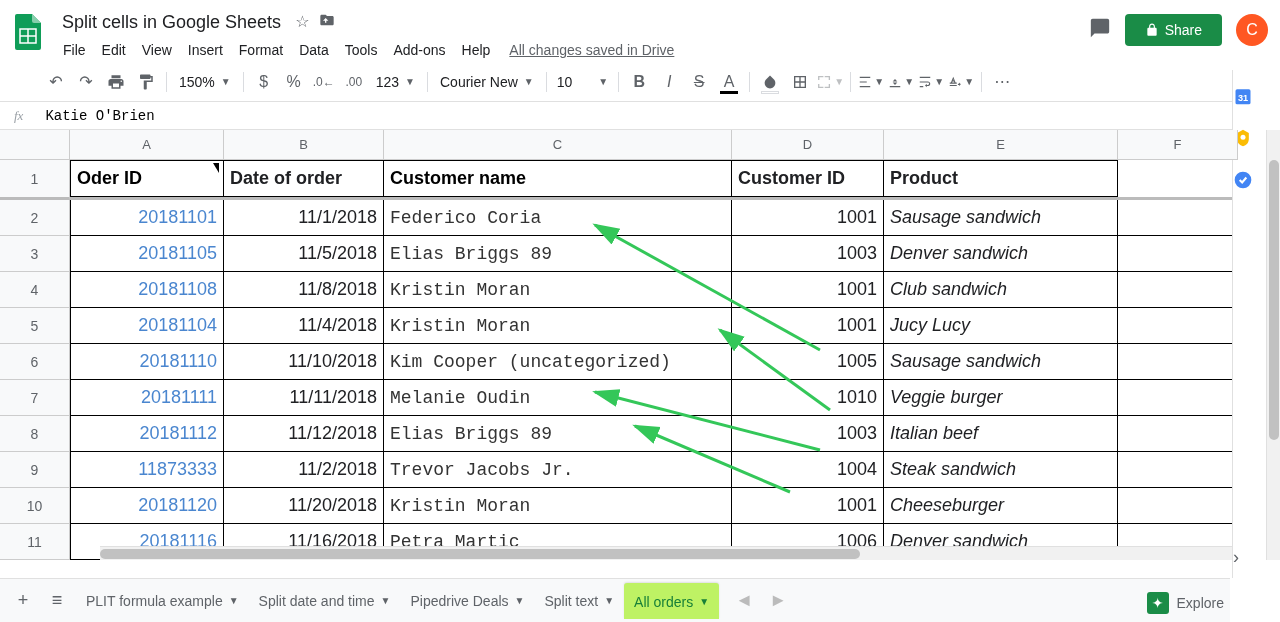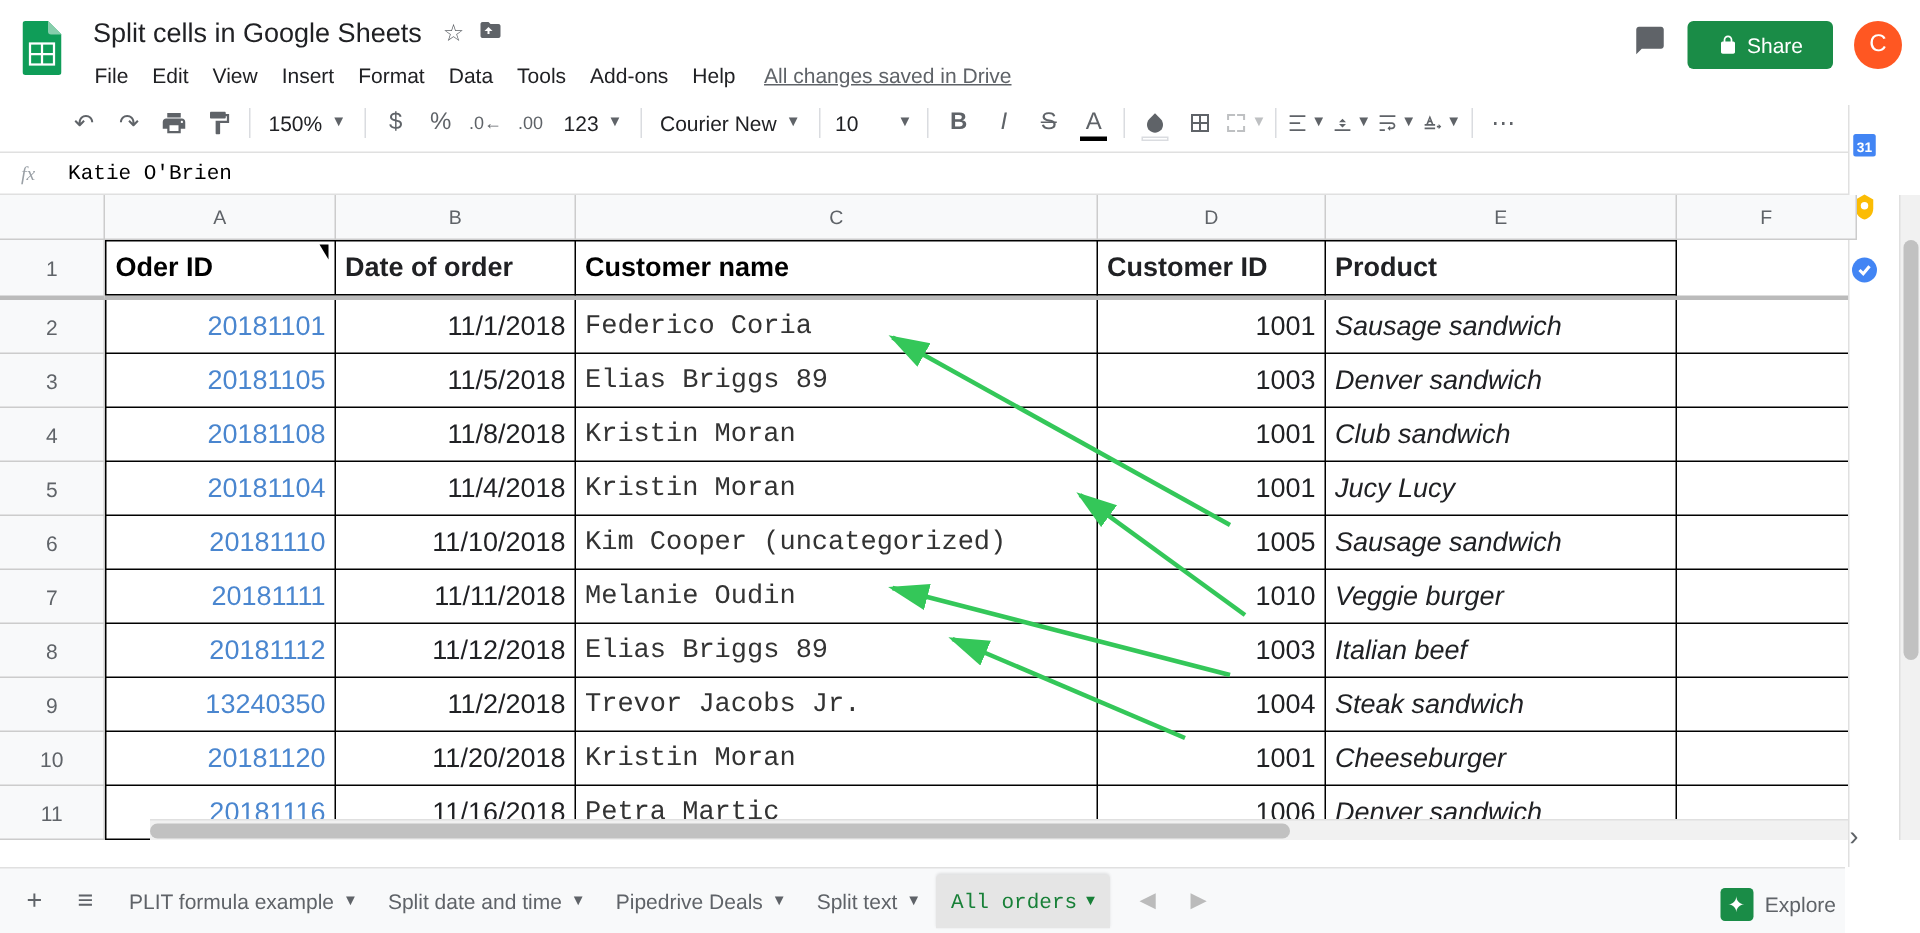--- a/index.html
+++ b/index.html
@@ -72,21 +72,21 @@
   
   .vscroll { position: absolute; right: 0; top: 0; width: 14px; height: 100%; background: #f1f1f1; border-left: 1px solid #e0e0e0; z-index: 20;}
   .vscroll-thumb { position: absolute; top: 30px; left: 2px; width: 10px; height: 280px; background: #c1c1c1; border-radius: 5px; }
   .hscroll { position: absolute; left: 100px; bottom: 0; right: 14px; height: 14px; background: #f1f1f1; border-top: 1px solid #e0e0e0; }
   .hscroll-thumb { position: absolute; left: 0; top: 2px; height: 10px; width: 760px; background: #c1c1c1; border-radius: 5px; }
   
   
   .sheetbar { position: absolute; bottom: 0; left: 0; right: 50px; height: 44px; background: #f8f9fa; border-top: 1px solid #e0e0e0; display: flex; align-items: center; padding: 0 8px; gap: 4px; }
   .sheetbar .sbtn { width: 30px; height: 30px; display: flex; align-items: center; justify-content: center; color: #5f6368; cursor: pointer; border-radius: 3px; font-size: 18px;}
   .sheet-tab { display: flex; align-items: center; padding: 0 10px; height: 36px; font-size: 14px; color: #5f6368; cursor: pointer; gap: 6px; border-radius: 3px 3px 0 0; }
-  .sheet-tab.active { color: #188038; font-weight: 500; background: #e5e5e5; border-top: 2px solid transparent; box-shadow: 0 -1px 2px rgba(0,0,0,0.1); font-family: Liberation Mono, monospace; }
+  .sheet-tab.active { color: #188038; font-weight: 500; background: #bef264; border-top: 2px solid transparent; box-shadow: 0 -1px 2px rgba(0,0,0,0.1); }
   .sheet-tab .tab-arrow { font-size: 10px; }
   .sheet-nav { display: flex; gap: 4px; margin-left: 6px; }
   .explore { position: absolute; right: 56px; bottom: 8px; display: flex; align-items: center; gap: 8px; color: #5f6368; font-size: 14px; cursor: pointer; }
   .explore-icon { width: 22px; height: 22px; background: #1a8c47; border-radius: 3px; display: flex; align-items: center; justify-content: center; color: #fff; font-size: 14px;}
   
   
   .side-panel { position: absolute; right: 0; top: 70px; width: 48px; bottom: 44px; border-left: 1px solid #e0e0e0; display: flex; flex-direction: column; align-items: flex-start; padding-top: 16px; gap: 22px; background: #fff;}
   .side-icon { width: 20px; height: 20px; cursor: pointer; }
   .side-chevron { position: absolute; bottom: 10px; font-size: 18px; color: #5f6368; cursor: pointer;}
 </style>
@@ -323,21 +323,21 @@
       </div>
       <div class="row">
         <div class="cell colA">20181112</div>
         <div class="cell colB">11/12/2018</div>
         <div class="cell colC">Elias Briggs 89</div>
         <div class="cell colD">1003</div>
         <div class="cell colE">Italian beef</div>
         <div class="cell colF"></div>
       </div>
       <div class="row">
-        <div class="cell colA">13240350</div>
+        <div class="cell colA">11873333</div>
         <div class="cell colB">11/2/2018</div>
         <div class="cell colC">Trevor Jacobs Jr.</div>
         <div class="cell colD">1004</div>
         <div class="cell colE">Steak sandwich</div>
         <div class="cell colF"></div>
       </div>
       <div class="row">
         <div class="cell colA">20181120</div>
         <div class="cell colB">11/20/2018</div>
         <div class="cell colC">Kristin Moran</div>

